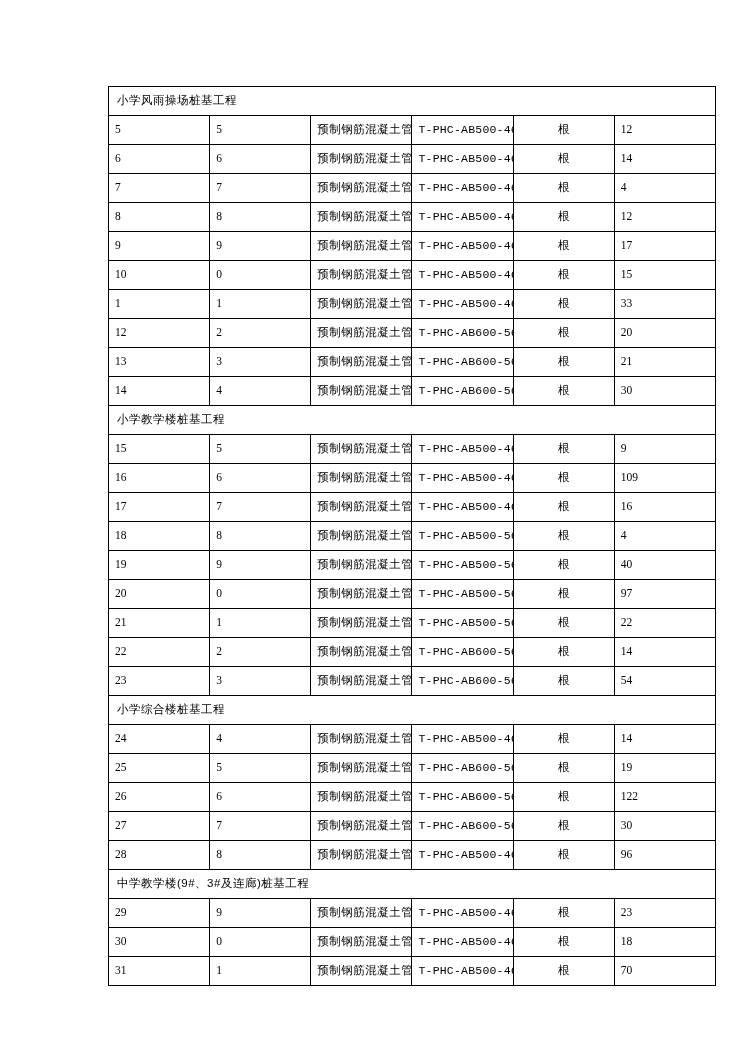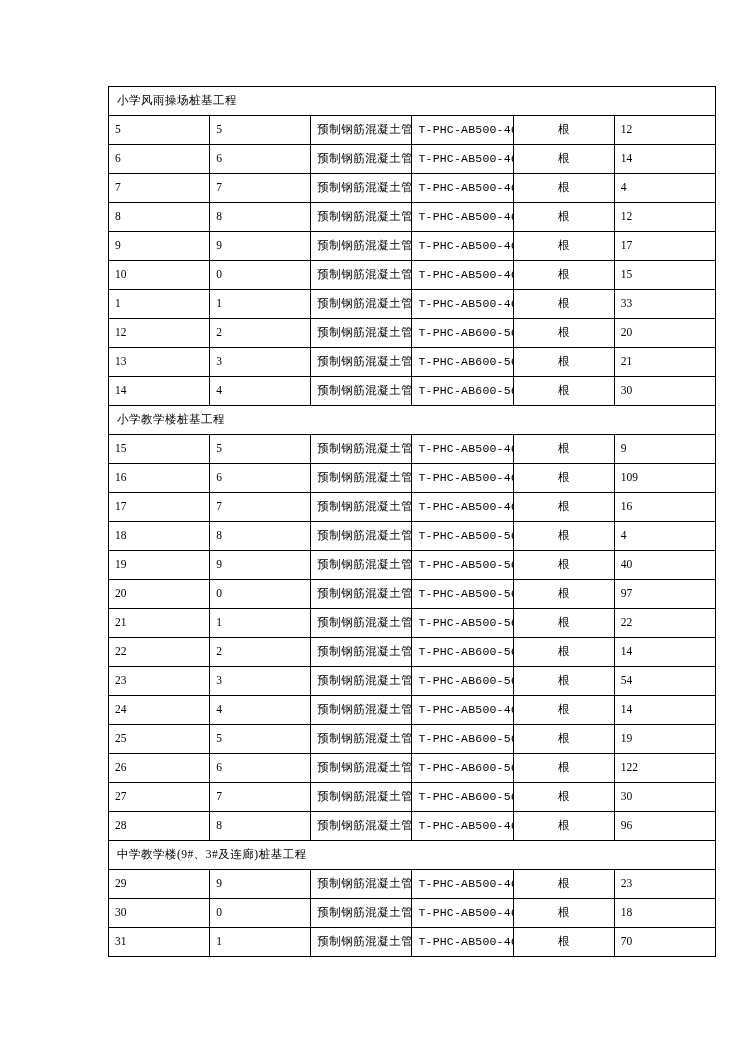--- a/index.html
+++ b/index.html
@@ -47,21 +47,21 @@
   .c-spec  { width: 240px; text-align: left; font-family: "Liberation Serif", serif; letter-spacing: 0.2px; }
   .c-unit  { width: 34px;  text-align: center; }
   .c-qty   { width: 48px;  text-align: left; }
 
   .section-row td {
     text-align: left;
     letter-spacing: 0.5px;
     padding-left: 8px;
   }
   .cn {
-    font-family: Liberation Serif, serif;
+    font-family: Liberation Sans, sans-serif;
     font-size: 11.5px;
   }
   .spec-txt {
     font-family: "Liberation Mono", "DejaVu Sans Mono", monospace;
     font-size: 11px;
   }
 </style>
 </head>
 <body>
 
@@ -219,20 +219,23 @@
           <td class="c-qty">14</td>
         </tr>
         <tr>
           <td class="c-no">23</td>
           <td class="c-sub">3</td>
           <td class="c-name cn">预制钢筋混凝土管桩</td>
           <td class="c-spec spec-txt">T-PHC-AB600-560(120)-12-12-11</td>
           <td class="c-unit cn">根</td>
           <td class="c-qty">54</td>
         </tr>
+        <tr class="section-row">
+          <td colspan="6" class="cn">小学综合楼桩基工程</td>
+        </tr>
         <tr>
           <td class="c-no">24</td>
           <td class="c-sub">4</td>
           <td class="c-name cn">预制钢筋混凝土管桩</td>
           <td class="c-spec spec-txt">T-PHC-AB500-460(110)-13-13-11</td>
           <td class="c-unit cn">根</td>
           <td class="c-qty">14</td>
         </tr>
         <tr>
           <td class="c-no">25</td>

